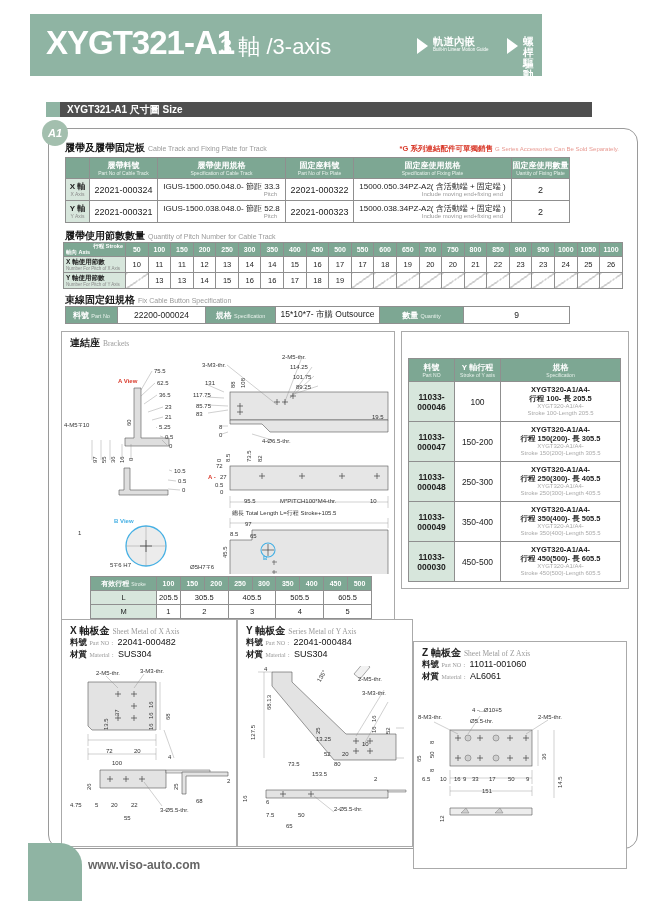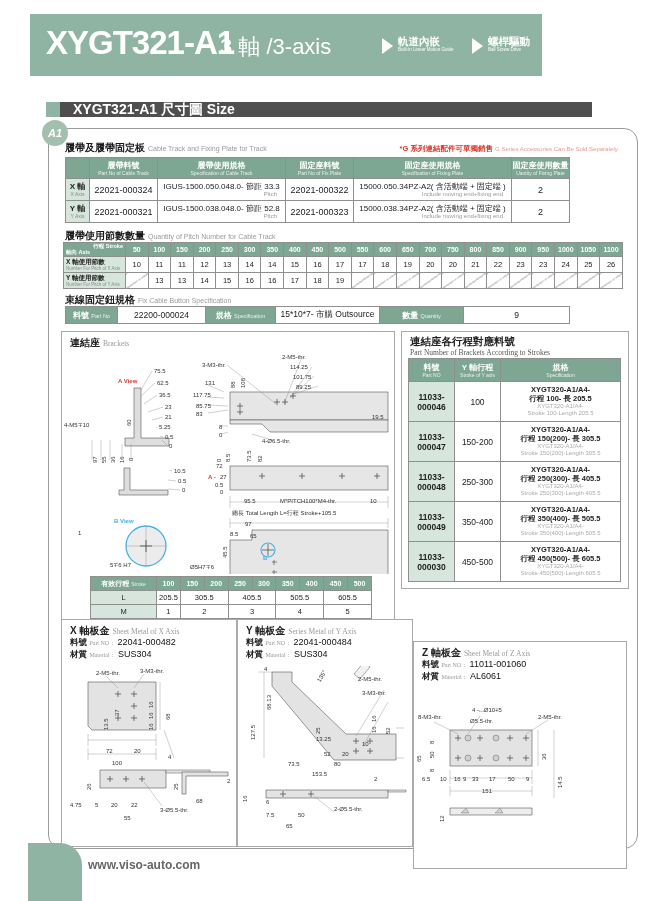--- a/index.html
+++ b/index.html
@@ -2,28 +2,28 @@
 <html><head>
 <meta charset="utf-8">
 <style>
   html,body{margin:0;padding:0;background:#fff;}
   .page{position:relative;width:650px;height:901px;background:#fff;overflow:hidden;
         font-family:"Liberation Sans",sans-serif;color:#222;}
   
   .banner{position:absolute;left:30px;top:14px;width:512px;height:62px;background:#8fb4a3;color:#fff;}
   .banner .t{position:absolute;left:16px;top:10px;font-size:33px;font-weight:bold;letter-spacing:-1px;}
   .banner .s{position:absolute;left:190px;top:18px;font-size:22px;font-weight:normal;}
-  .feat{position:absolute;top:22px;display:flex;gap:5px;}
+  .feat{position:absolute;top:22px;display:flex;gap:5px;margin-left:35px;}
   .tri{width:0;height:0;border-left:11px solid #fff;border-top:8px solid transparent;border-bottom:8px solid transparent;margin-top:2px;}
   .feat .zh{font-size:10.5px;font-weight:bold;display:block;line-height:11px;}
   .feat .en{font-size:4.5px;display:block;line-height:5px;}
   
   .sizesq{position:absolute;left:46px;top:102px;width:14px;height:15px;background:#8fb4a3;}
   .sizebar{position:absolute;left:60px;top:102px;width:532px;height:15px;background:#4f4f4f;color:#fff;
-           font-size:14px;font-weight:bold;line-height:15px;padding-left:13px;box-sizing:border-box;}
+           font-size:10px;font-weight:bold;line-height:15px;padding-left:7px;box-sizing:border-box;}
   
   .panel{position:absolute;left:48px;top:128px;width:588px;height:719px;border:1.5px solid #9a9a9a;border-radius:14px;}
   .badge{position:absolute;left:-7px;top:-9px;width:26px;height:26px;border-radius:50%;background:#a3bfae;
          color:#fff;font-size:11px;font-style:italic;font-weight:bold;text-align:center;line-height:26px;}
   .sec{position:absolute;font-size:10px;font-weight:bold;color:#1a1a1a;white-space:nowrap;}
   .sec .en{font-weight:normal;color:#9a9a9a;font-size:7px;margin-left:3px;}
   .note{position:absolute;color:#d93a2b;font-size:7.5px;font-weight:bold;white-space:nowrap;}
   .note .en{color:#e89a92;font-weight:normal;font-size:6px;}
   
   table{border-collapse:collapse;table-layout:fixed;}
@@ -421,24 +421,20 @@
           <td colspan="2">2</td>
           <td colspan="2">3</td>
           <td colspan="2">4</td>
           <td colspan="2">5</td>
         </tr>
       </tbody>
         </table>
     </div>
 
     <div class="box" style="left:352px;top:202px;width:226px;height:256px">
-      <div class="rtitle">
-        <span>連結座各行程對應料號</span>
-        <span class="en">Part Number of Brackets According to Strokes</span>
-      </div>
       <table class="tbl t5">
         <colgroup>
             <col style="width:46px">
             <col style="width:46px">
             <col style="width:120px">
           </colgroup>
         <tbody>
             <tr class="gh">
           <th><span>料號</span><span class="en">Part NO</span></th>
           <th><span>Y 軸行程</span><span class="en">Stroke of Y axis</span></th>

